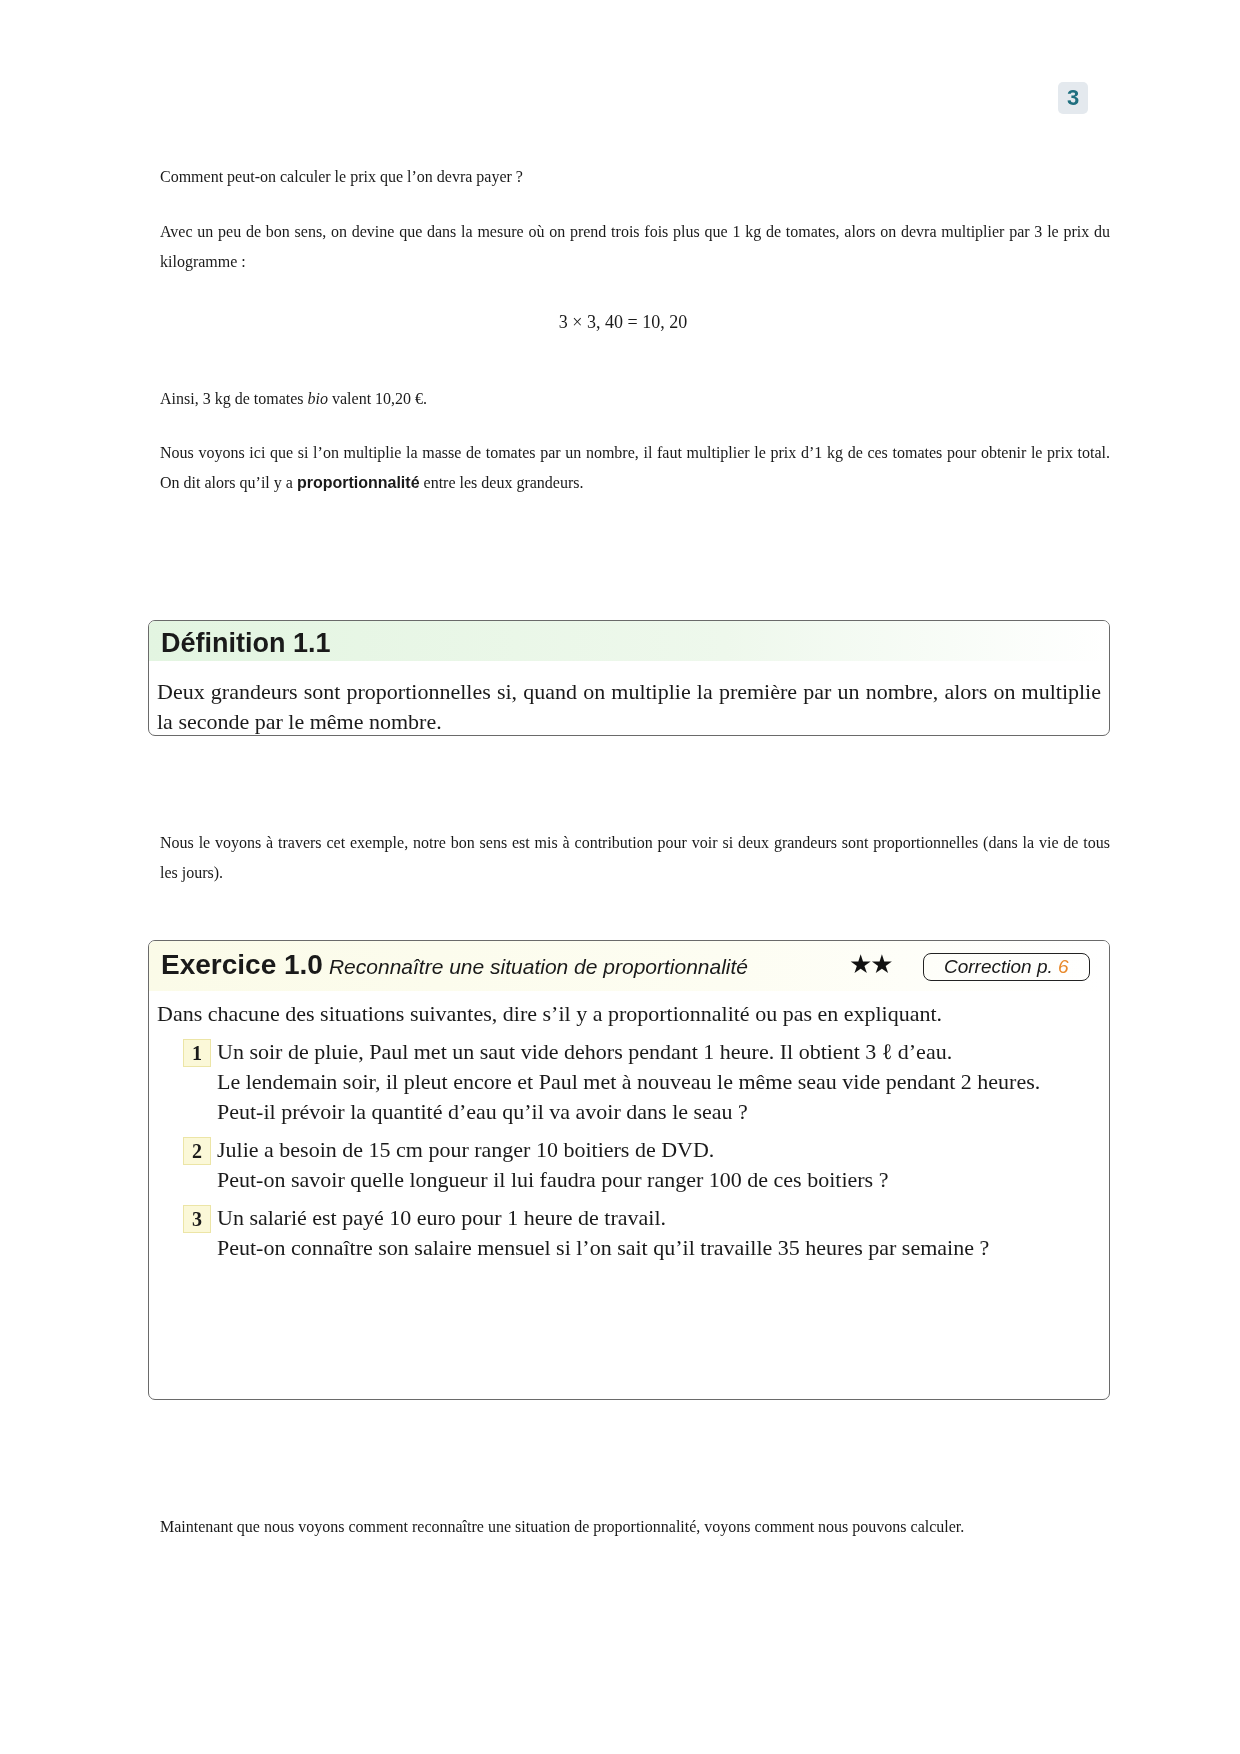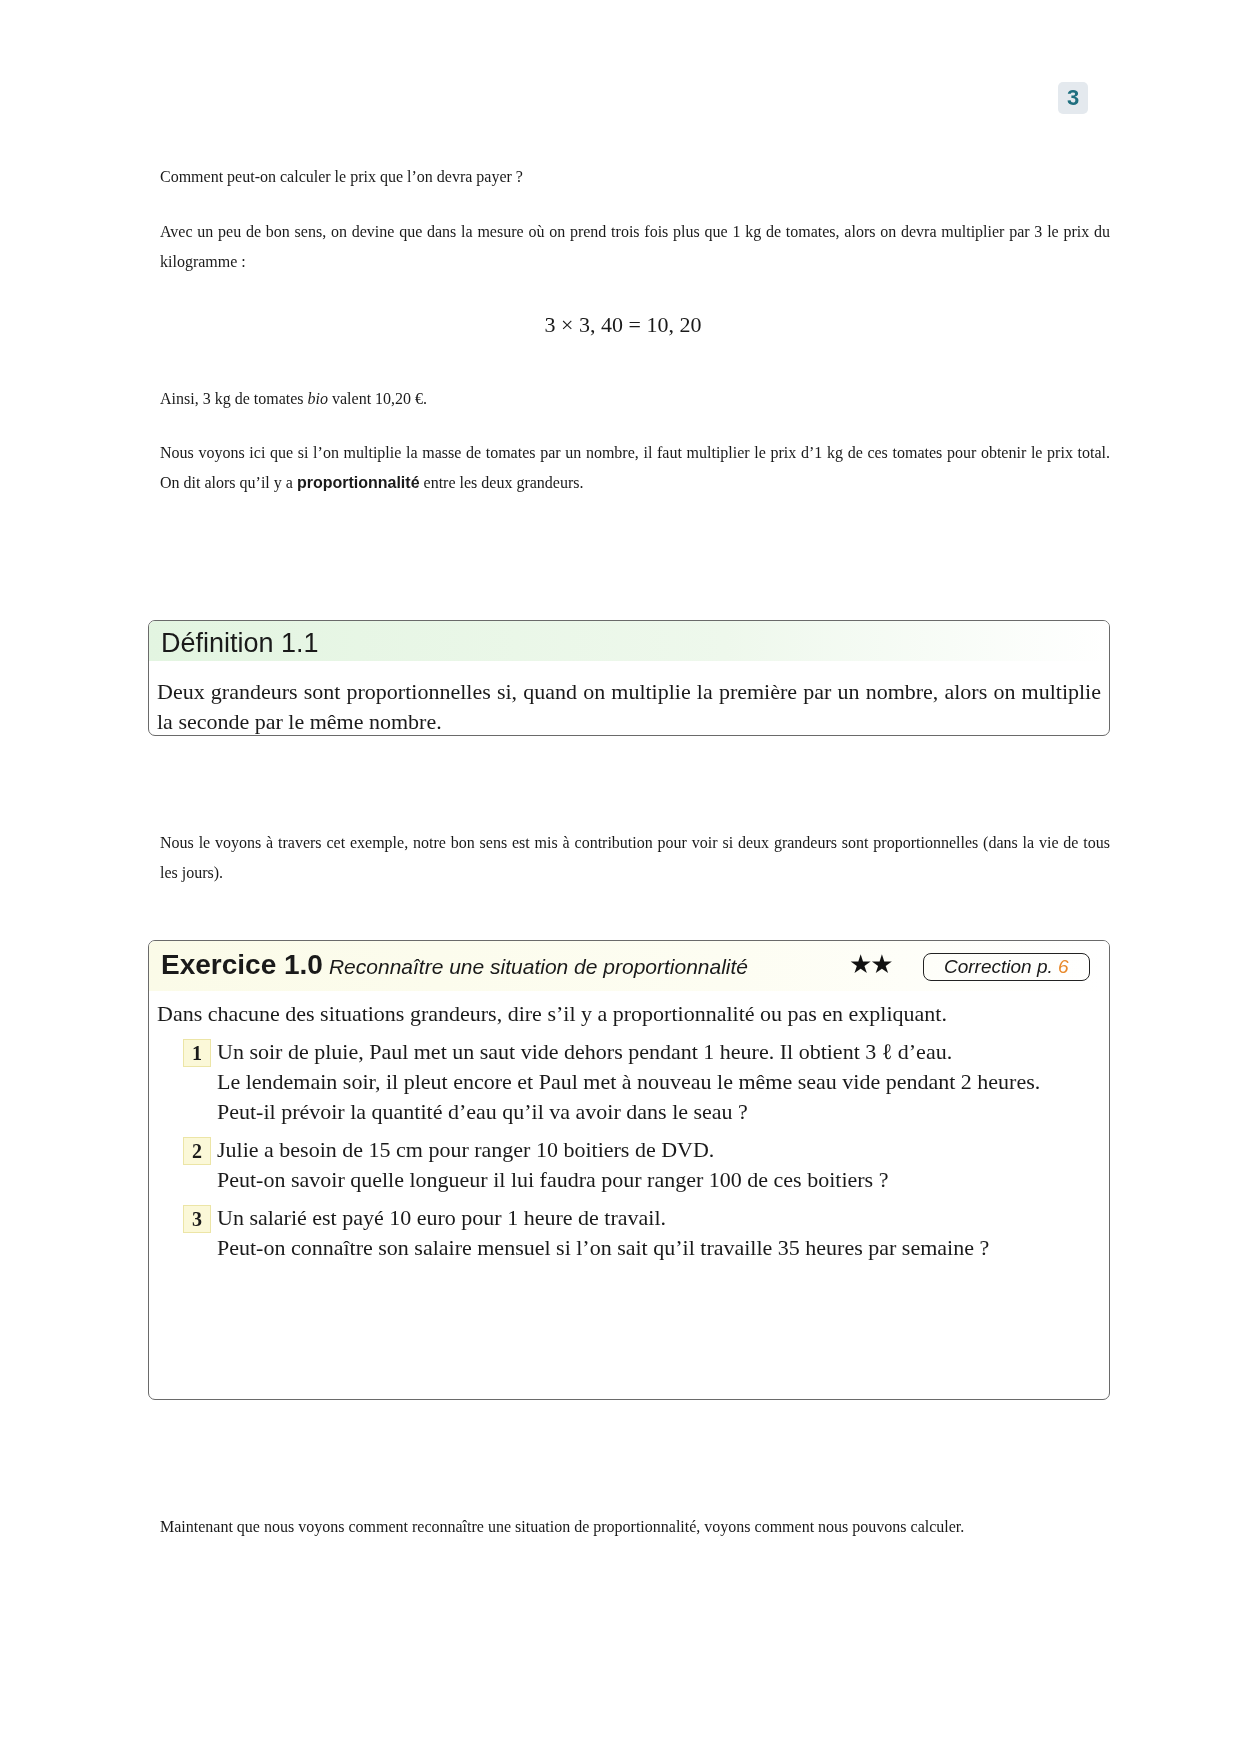--- a/index.html
+++ b/index.html
@@ -5,27 +5,27 @@
   html, body { margin: 0; padding: 0; background: #ffffff; }
   body { width: 1240px; height: 1754px; position: relative; overflow: hidden;
          font-family: "DejaVu Serif", "Liberation Serif", serif; color: #1a1a1a; }
   .page-num { position: absolute; left: 1058px; top: 82px; width: 30px; height: 32px;
               background: #e4e9ee; border-radius: 5px; color: #1f6f7f;
               font-family: "Liberation Sans", sans-serif; font-weight: bold; font-size: 22px;
               text-align: center; line-height: 32px; }
   .para { position: absolute; left: 148px; width: 950px; font-family: "Liberation Serif", serif;
           font-size: 16px; line-height: 30px; text-align: justify; margin: 12px; }
   .eq { position: absolute; left: 148px; width: 950px; text-align: center; top: 312px;
-        font-family: "Liberation Serif", serif; font-size: 22px; }
+        font-family: "Liberation Serif", serif; font-size: 18px; }
   .bold-sans { font-family: "Liberation Sans", sans-serif; font-weight: bold; }
   .box { position: absolute; left: 148px; width: 960px; border: 1.5px solid #6a6a6a;
          border-radius: 7px; overflow: hidden; background: #fff; }
   .def-box { top: 620px; height: 114px; }
   .def-head { height: 40px; background: linear-gradient(to right, #e3f5e1 0%, #eef8ec 60%, #ffffff 100%);
-              padding-left: 12px; font-family: "Liberation Sans", sans-serif; font-weight: normal;
+              padding-left: 12px; font-family: "Liberation Sans", sans-serif; font-weight: bold;
               font-size: 27px; line-height: 44px; }
   .box-body { padding: 16px 8px 0 8px; font-family: "Liberation Serif", serif; font-size: 22px;
               line-height: 30px; text-align: justify; }
   .ex-box { top: 940px; height: 458px; }
   .ex-head { height: 50px; background: linear-gradient(to right, #fbfbe8 0%, #fdfdf2 60%, #ffffff 100%);
              position: relative; padding-left: 12px; }
   .ex-title { font-family: "Liberation Sans", sans-serif; font-weight: bold; font-size: 28px;
               line-height: 48px; }
   .ex-sub { font-family: "Liberation Sans", sans-serif; font-style: italic; font-size: 21px; margin-left: 6px; }
   .stars { position: absolute; left: 700px; top: 8px; font-size: 26px; letter-spacing: -2px; color: #111; }
@@ -63,21 +63,21 @@
 
 <p class="para" style="top:816px">Nous le voyons à travers cet exemple, notre bon sens est mis à contribution pour voir si deux grandeurs sont proportionnelles (dans la vie de tous les jours).</p>
 
 <div class="box ex-box">
   <div class="ex-head">
     <span class="ex-title">Exercice 1.0</span><span class="ex-sub">Reconnaître une situation de proportionnalité</span>
     <span class="stars">★★</span>
     <span class="corr"><span>Correction p.</span> <span class="num">6</span></span>
   </div>
   <div class="ex-body">
-    <div>Dans chacune des situations grandeurs, dire s’il y a proportionnalité ou pas en expliquant.</div>
+    <div>Dans chacune des situations suivantes, dire s’il y a proportionnalité ou pas en expliquant.</div>
 
     <div class="item">
       <span class="item-num">1</span>
       <span class="item-line">Un soir de pluie, Paul met un saut vide dehors pendant 1 heure. Il obtient 3 ℓ d’eau.</span>
       <span class="item-line">Le lendemain soir, il pleut encore et Paul met à nouveau le même seau vide pendant 2 heures.</span>
       <span class="item-line">Peut-il prévoir la quantité d’eau qu’il va avoir dans le seau ?</span>
     </div>
 
     <div class="item">
       <span class="item-num">2</span>

